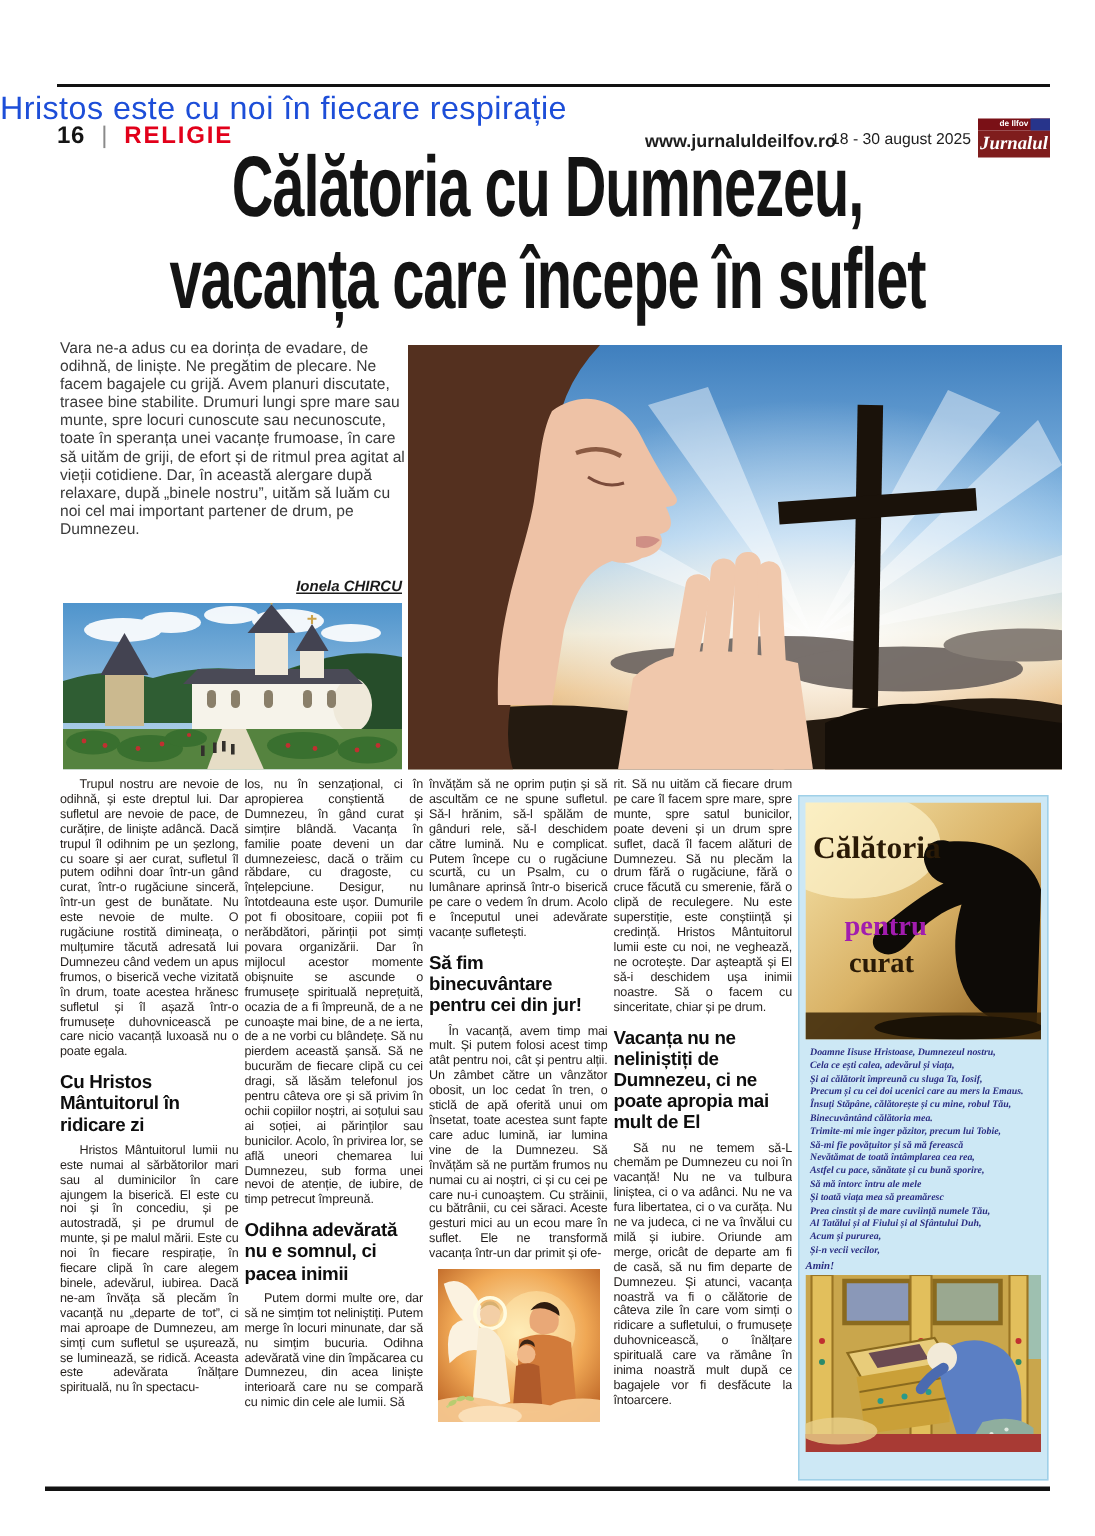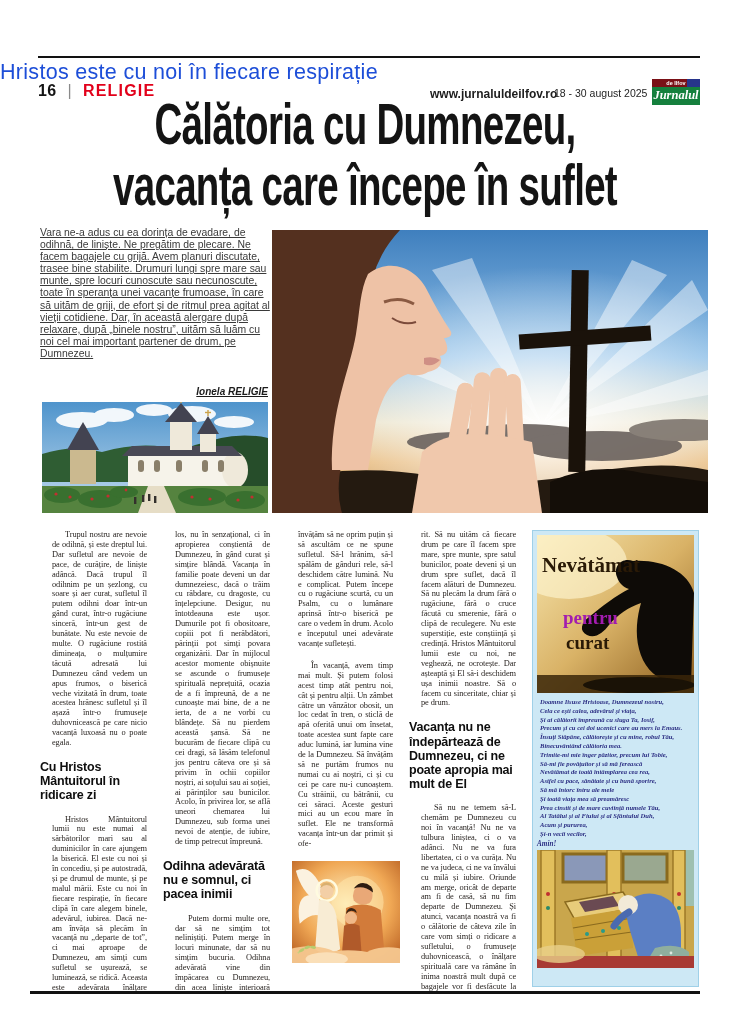--- a/index.html
+++ b/index.html
@@ -11,47 +11,47 @@
   .hdr-left{position:absolute;left:0;top:4px;font-size:16px;font-weight:bold;letter-spacing:.4px;}
   .hdr-left .num{color:#141414;}
   .hdr-left .sep{color:#8a8a8a;font-weight:400;margin:0 6px;}
   .hdr-left .sec{color:#e2001a;letter-spacing:1.2px;}
   .hdr .site{position:absolute;left:392px;top:9px;font-size:12px;font-weight:bold;color:#1d1d1d;}
   .hdr .date{position:absolute;left:516px;top:9px;font-size:10.5px;color:#1d1d1d;}
   .logo{position:absolute;right:0;top:1px;width:48px;height:26px;}
   .logo .lt{position:relative;height:8px;line-height:8px;background:#7a1016;color:#fff;
             font-size:5.5px;font-weight:bold;text-align:center;}
   .logo .lt::after{content:"";position:absolute;right:0;top:0;width:13px;height:8px;background:#27348b;}
-  .logo .lm{height:18px;line-height:17px;background:#15803d;color:#fff;text-align:center;
+  .logo .lm{height:18px;line-height:17px;background:#7f1d1d;color:#fff;text-align:center;
             font-family:"Liberation Serif",serif;font-weight:bold;font-style:italic;font-size:12.5px;}
   .hdr-rule{position:absolute;left:38px;top:56px;width:662px;height:2px;background:#121212;}
 
   
   .kicker{position:absolute;left:0;top:60px;width:666px;text-align:left;
           font-size:21.5px;letter-spacing:.3px;color:#1d4ed8;}
   .headline{position:absolute;left:0;top:94px;width:730px;margin:0;text-align:center;
             font-size:55px;line-height:59px;font-weight:bold;color:#141414;letter-spacing:-1px;
             transform:scaleX(.7) scaleY(1.04);transform-origin:50% 0;white-space:nowrap;}
 
   
   .intro{position:absolute;left:40px;top:227px;width:232px;font-size:10.4px;line-height:12.1px;
-         color:#3a3a3a;text-decoration:underline;}
+         color:#3a3a3a;}
   .byline{position:absolute;left:40px;top:386px;width:228px;text-align:right;font-size:10px;
           font-weight:bold;font-style:italic;text-decoration:underline;color:#1c1c1c;}
 
   
   .photo{position:absolute;display:block;}
   .monastery{left:42px;top:402px;width:226px;height:111px;}
   .mainphoto{left:272px;top:230px;width:436px;height:283px;}
 
   
   .col{position:absolute;top:518px;width:119px;height:475px;overflow:hidden;
        font-size:8.4px;line-height:9.9px;letter-spacing:-.1px;color:#241f1c;}
   .c1{left:40px;}.c2{left:163px;}.c3{left:286px;}.c4{left:409px;}
-  .col p{margin:12px;text-align:justify;font-family:Liberation Serif, serif;}
+  .col p{margin:0;text-align:justify;}
   .col p.ind{text-indent:13px;}
   .col h2{margin:8px 0 5px;font-size:12.5px;line-height:14.2px;letter-spacing:-.2px;
           color:#0e0e0e;text-align:left;}
   .angelphoto{display:block;width:108px;height:102px;margin:5px auto 0;}
 
   
   .sidebar{position:absolute;left:532px;top:530px;width:167px;height:457px;box-sizing:border-box;
            background:#cde8f5;border:1px solid #9fd0e8;padding:4px;}
   .sb-img{display:block;width:157px;}
   .prayerimg{height:158px;}
@@ -86,21 +86,21 @@
       <div class="lt">de Ilfov</div>
       <div class="lm">Jurnalul</div>
     </div>
   </div>
   <div class="hdr-rule"></div>
 
   <div class="kicker">Hristos este cu noi în fiecare respirație</div>
   <h1 class="headline"><span>Călătoria cu Dumnezeu,</span><br><span>vacanța care începe în suflet</span></h1>
 
   <div class="intro">Vara ne-a adus cu ea dorința de evadare, de odihnă, de liniște. Ne pregătim de plecare. Ne facem bagajele cu grijă. Avem planuri discutate, trasee bine stabilite. Drumuri lungi spre mare sau munte, spre locuri cunoscute sau necunoscute, toate în speranța unei vacanțe frumoase, în care să uităm de griji, de efort și de ritmul prea agitat al vieții cotidiene. Dar, în această alergare după relaxare, după „binele nostru”, uităm să luăm cu noi cel mai important partener de drum, pe Dumnezeu.</div>
-  <div class="byline">Ionela RELIGIE</div>
+  <div class="byline">Ionela CHIRCU</div>
 
   <svg class="photo monastery" viewBox="0 0 226 111" preserveAspectRatio="none">
     <defs>
       <linearGradient id="msky" x1="0" y1="0" x2="0" y2="1">
         <stop offset="0" stop-color="#4f94cc"></stop>
           <stop offset="1" stop-color="#c3dcef"></stop>
       </linearGradient>
     </defs>
     <rect width="226" height="111" fill="url(#msky)"></rect>
     <g fill="#ffffff" opacity=".92">
@@ -218,20 +218,21 @@
   </div>
 
   <div class="col c2">
     <p>los, nu în senzațional, ci în apropierea conștientă de Dumnezeu, în gând curat și simțire blândă. Vacanța în familie poate deveni un dar dumnezeiesc, dacă o trăim cu răbdare, cu dragoste, cu înțelepciune. Desigur, nu întotdeauna este ușor. Dumurile pot fi obositoare, copiii pot fi nerăbdători, părinții pot simți povara organizării. Dar în mijlocul acestor momente obișnuite se ascunde o frumusețe spirituală neprețuită, ocazia de a fi împreună, de a ne cunoaște mai bine, de a ne ierta, de a ne vorbi cu blândețe. Să nu pierdem această șansă. Să ne bucurăm de fiecare clipă cu cei dragi, să lăsăm telefonul jos pentru câteva ore și să privim în ochii copiilor noștri, ai soțului sau ai soției, ai părinților sau bunicilor. Acolo, în privirea lor, se află uneori chemarea lui Dumnezeu, sub forma unei nevoi de atenție, de iubire, de timp petrecut împreună.</p>
     <h2>Odihna adevărată nu e somnul, ci pacea inimii</h2>
     <p class="ind">Putem dormi multe ore, dar să ne simțim tot neliniștiți. Putem merge în locuri minunate, dar să nu simțim bucuria. Odihna adevărată vine din împăcarea cu Dumnezeu, din acea liniște interioară care nu se compară cu nimic din cele ale lumii. Să</p>
   </div>
 
   <div class="col c3">
     <p>învățăm să ne oprim puțin și să ascultăm ce ne spune sufletul. Să-l hrănim, să-l spălăm de gânduri rele, să-l deschidem către lumină. Nu e complicat. Putem începe cu o rugăciune scurtă, cu un Psalm, cu o lumânare aprinsă într-o biserică pe care o vedem în drum. Acolo e începutul unei adevărate vacanțe sufletești.</p>
+    <h2>Să fim binecuvântare pentru cei din jur!</h2>
     <p class="ind">În vacanță, avem timp mai mult. Și putem folosi acest timp atât pentru noi, cât și pentru alții. Un zâmbet către un vânzător obosit, un loc cedat în tren, o sticlă de apă oferită unui om însetat, toate acestea sunt fapte care aduc lumină, iar lumina vine de la Dumnezeu. Să învățăm să ne purtăm frumos nu numai cu ai noștri, ci și cu cei pe care nu-i cunoaștem. Cu străinii, cu bătrânii, cu cei săraci. Aceste gesturi mici au un ecou mare în suflet. Ele ne transformă vacanța într-un dar primit și ofe-</p>
 
     <svg class="angelphoto" viewBox="0 0 112 104" preserveAspectRatio="none">
       <defs>
         <radialGradient id="aglow" cx=".5" cy=".42" r=".75">
           <stop offset="0" stop-color="#fdefc0"></stop>
             <stop offset=".55" stop-color="#f0a855"></stop>
           <stop offset="1" stop-color="#b2571c"></stop>
         </radialGradient>
       </defs>
@@ -261,40 +262,40 @@
       <g fill="#b8cc70">
         <ellipse cx="10" cy="91" rx="3" ry="1.6" transform="rotate(-30 10 91)"></ellipse>
         <ellipse cx="16" cy="88" rx="3" ry="1.6" transform="rotate(-20 16 88)"></ellipse>
         <ellipse cx="22" cy="88" rx="3" ry="1.6" transform="rotate(10 22 88)"></ellipse>
       </g>
     </svg>
   </div>
 
   <div class="col c4">
     <p>rit. Să nu uităm că fiecare drum pe care îl facem spre mare, spre munte, spre satul bunicilor, poate deveni și un drum spre suflet, dacă îl facem alături de Dumnezeu. Să nu plecăm la drum fără o rugăciune, fără o cruce făcută cu smerenie, fără o clipă de reculegere. Nu este superstiție, este conștiință și credință. Hristos Mântuitorul lumii este cu noi, ne veghează, ne ocrotește. Dar așteaptă și El să-i deschidem ușa inimii noastre. Să o facem cu sinceritate, chiar și pe drum.</p>
-    <h2>Vacanța nu ne îndepărtează de Dumnezeu, ci ne poate apropia mai mult de El</h2>
+    <h2>Vacanța nu ne neliniștiți de Dumnezeu, ci ne poate apropia mai mult de El</h2>
     <p class="ind">Să nu ne temem să-L chemăm pe Dumnezeu cu noi în vacanță! Nu ne va tulbura liniștea, ci o va adânci. Nu ne va fura libertatea, ci o va curăța. Nu ne va judeca, ci ne va învălui cu milă și iubire. Oriunde am merge, oricât de departe am fi de casă, să nu fim departe de Dumnezeu. Și atunci, vacanța noastră va fi o călătorie de câteva zile în care vom simți o ridicare a sufletului, o frumusețe duhovnicească, o înălțare spirituală care va rămâne în inima noastră mult după ce bagajele vor fi desfăcute la întoarcere.</p>
   </div>
 
   <aside class="sidebar">
     <svg class="sb-img prayerimg" viewBox="0 0 157 158" preserveAspectRatio="none">
       <defs>
         <linearGradient id="gold" x1="0" y1="0" x2="1" y2="1">
           <stop offset="0" stop-color="#f7e6ae"></stop>
             <stop offset=".5" stop-color="#d9b266"></stop>
           <stop offset="1" stop-color="#8a5c1d"></stop>
         </linearGradient>
       </defs>
       <rect width="157" height="158" fill="url(#gold)"></rect>
       <ellipse cx="32" cy="28" rx="58" ry="36" fill="#fdf4cf" opacity=".65"></ellipse>
       <path d="M96,26 C84,22 76,32 80,42 C82,48 86,52 92,54 C80,60 64,72 52,82 C44,88 42,96 50,100 C58,104 66,98 72,90 C80,80 92,72 104,68 C100,82 98,98 102,114 C106,130 116,142 130,146 L154,150 L157,58 C151,36 124,24 96,26 Z" fill="#0e0b07"></path>
       <rect y="140" width="157" height="18" fill="#3a2608" opacity=".85"></rect>
       <ellipse cx="102" cy="150" rx="56" ry="8" fill="#1a1206"></ellipse>
     </svg>
-    <span class="sb-t1">Nevătămat</span>
+    <span class="sb-t1">Călătoria</span>
     <span class="sb-t2">pentru</span>
     <span class="sb-t3">curat</span>
     <div class="prayer">
         <div>Doamne Iisuse Hristoase, Dumnezeul nostru,</div>
         <div>Cela ce ești calea, adevărul și viața,</div>
         <div>Și ai călătorit împreună cu sluga Ta, Iosif,</div>
         <div>Precum și cu cei doi ucenici care au mers la Emaus.</div>
         <div>Însuți Stăpâne, călătorește și cu mine, robul Tău,</div>
         <div>Binecuvântând călătoria mea.</div>
         <div>Trimite-mi mie înger păzitor, precum lui Tobie,</div>

